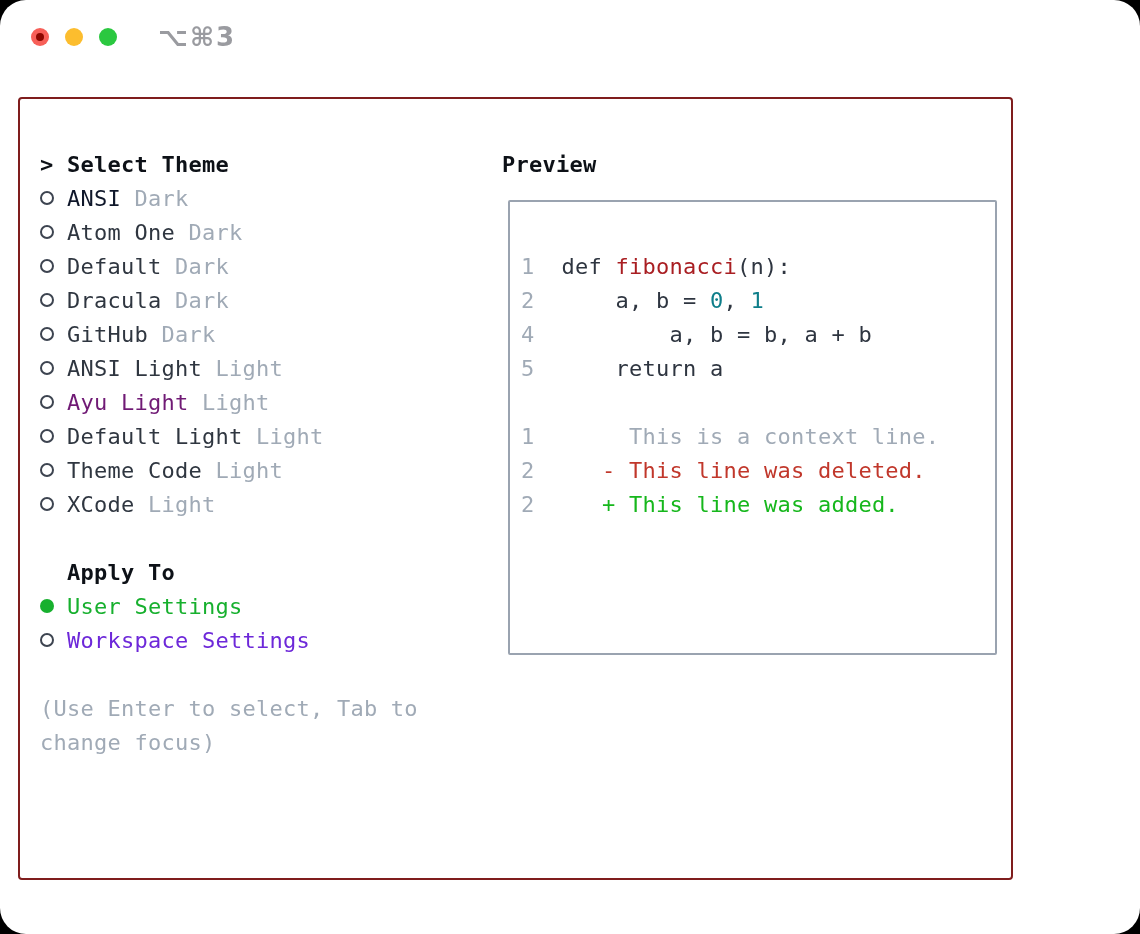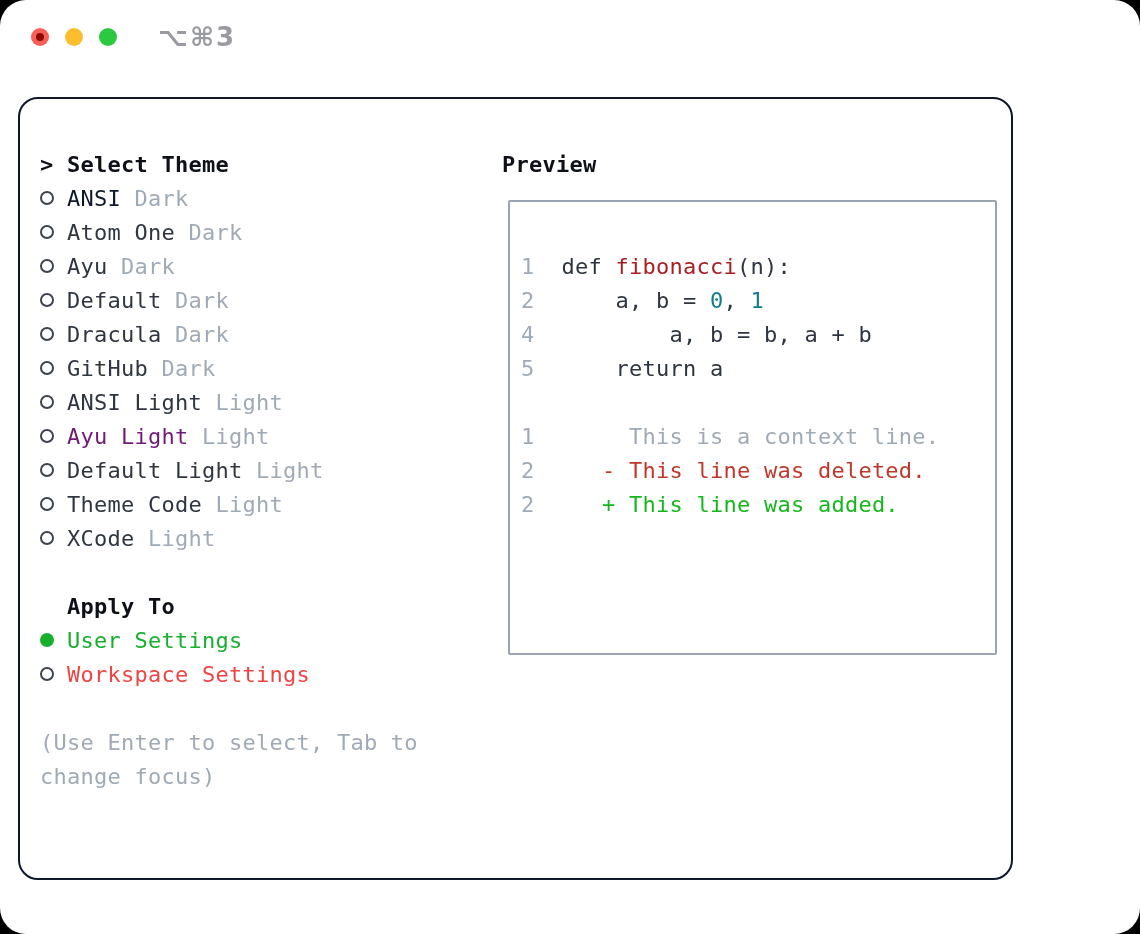--- a/index.html
+++ b/index.html
@@ -18,21 +18,21 @@
   .tl-yellow{left:65px;background:#fcbd2e;}
   .tl-green{left:99px;background:#2bc840;}
   .shortcut{
     position:absolute;left:158px;top:21px;font-size:26px;line-height:32px;
     font-weight:bold;color:#9a9ba0;letter-spacing:2px;
     font-family:"DejaVu Sans","Liberation Sans",sans-serif;
   }
   
   .panel{
     position:absolute;left:18px;top:97px;width:991px;height:779px;
-    border:2px solid #0f172a;border-radius:20px;background:#fff;
+    border:2px solid #7f1d1d;border-radius:4px;background:#fff;
   }
   .row{white-space:pre;height:34px;line-height:34px;font-size:22px;letter-spacing:.25px;color:#2f3640;}
   .spacer{height:34px;}
   .heading{color:#0d1117;font-weight:bold;}
   .muted{color:#a0aab6;}
   .indent2{padding-left:27px;}
   
   .left-col{position:absolute;left:20px;top:49px;width:450px;}
   .marker{
     display:inline-block;width:14px;height:14px;border-radius:50%;
@@ -61,35 +61,34 @@
     <div class="shortcut">⌥⌘3</div>
   </div>
 
   <div class="panel">
 
     <div class="left-col">
       <div class="row heading"><span>&gt; </span><span>Select Theme</span></div>
       <div id="theme-items">
           <div class="row"><span class="marker unsel"></span><span style="color: #0f172a;">ANSI</span><span style="color: rgb(160, 170, 182);"> Dark</span></div>
           <div class="row"><span class="marker unsel"></span><span style="color: rgb(47, 54, 64);">Atom One</span><span style="color: rgb(160, 170, 182);"> Dark</span></div>
-          <div class="row"><span class="marker unsel"></span><span style="color: rgb(47, 54, 64);">Ayu</span><span style="color: rgb(160, 170, 182);"> Dark</span></div>
           <div class="row"><span class="marker unsel"></span><span style="color: rgb(47, 54, 64);">Default</span><span style="color: rgb(160, 170, 182);"> Dark</span></div>
           <div class="row"><span class="marker unsel"></span><span style="color: rgb(47, 54, 64);">Dracula</span><span style="color: rgb(160, 170, 182);"> Dark</span></div>
           <div class="row"><span class="marker unsel"></span><span style="color: rgb(47, 54, 64);">GitHub</span><span style="color: rgb(160, 170, 182);"> Dark</span></div>
           <div class="row"><span class="marker unsel"></span><span style="color: rgb(47, 54, 64);">ANSI Light</span><span style="color: rgb(160, 170, 182);"> Light</span></div>
           <div class="row"><span class="marker unsel"></span><span style="color: #701a75;">Ayu Light</span><span style="color: rgb(160, 170, 182);"> Light</span></div>
           <div class="row"><span class="marker unsel"></span><span style="color: rgb(47, 54, 64);">Default Light</span><span style="color: rgb(160, 170, 182);"> Light</span></div>
           <div class="row"><span class="marker unsel"></span><span style="color: rgb(47, 54, 64);">Theme Code</span><span style="color: rgb(160, 170, 182);"> Light</span></div>
           <div class="row"><span class="marker unsel"></span><span style="color: rgb(47, 54, 64);">XCode</span><span style="color: rgb(160, 170, 182);"> Light</span></div>
         </div>
       <div class="spacer"></div>
       <div class="row heading indent2">Apply To</div>
       <div id="apply-options">
           <div class="row"><span class="marker sel" style="background: rgb(23, 176, 46);"></span><span style="color: rgb(23, 176, 46);">User Settings</span></div>
-          <div class="row"><span class="marker unsel"></span><span style="color: #ef4444;">Workspace Settings</span></div>
+          <div class="row"><span class="marker unsel"></span><span style="color: #6d28d9;">Workspace Settings</span></div>
         </div>
       <div class="spacer"></div>
       <div class="row muted">(Use Enter to select, Tab to</div>
       <div class="row muted">change focus)</div>
     </div>
 
     <div class="row heading preview-title">Preview</div>
 
     <div class="preview-box">
       <div id="preview-lines">

